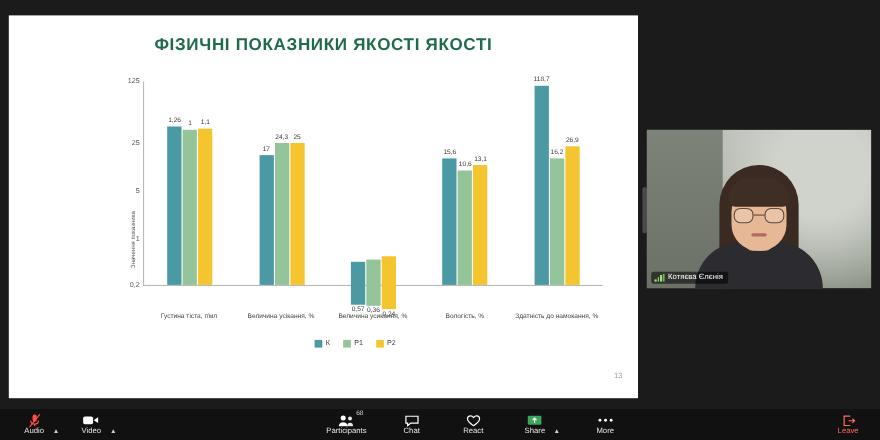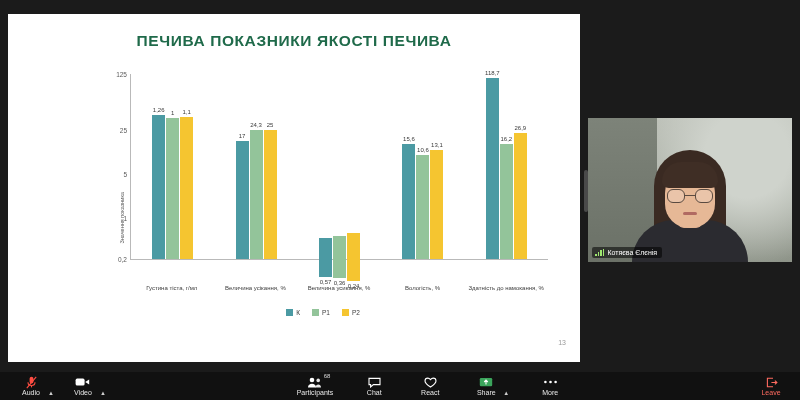--- a/index.html
+++ b/index.html
@@ -200,21 +200,21 @@
   svg { display: block; }
 </style>
 </head>
 <body>
 
 <div id="app">
 
   <div id="stage">
 
     <div id="slide">
-      <div class="slide-title">ПЕЧИВА ПОКАЗНИКИ ЯКОСТІ ПЕЧИВА</div>
+      <div class="slide-title">ФІЗИЧНІ ПОКАЗНИКИ ЯКОСТІ ЯКОСТІ</div>
 
       <div id="chart">
 
         <div class="ylabel" style="left:30px;">Значення показника</div>
 
         <div id="plot">
 
           <div class="ytick" style="top:0%;">125</div>
           <div class="ytick" style="top:30%;">25</div>
           <div class="ytick" style="top:54%;">5</div>

